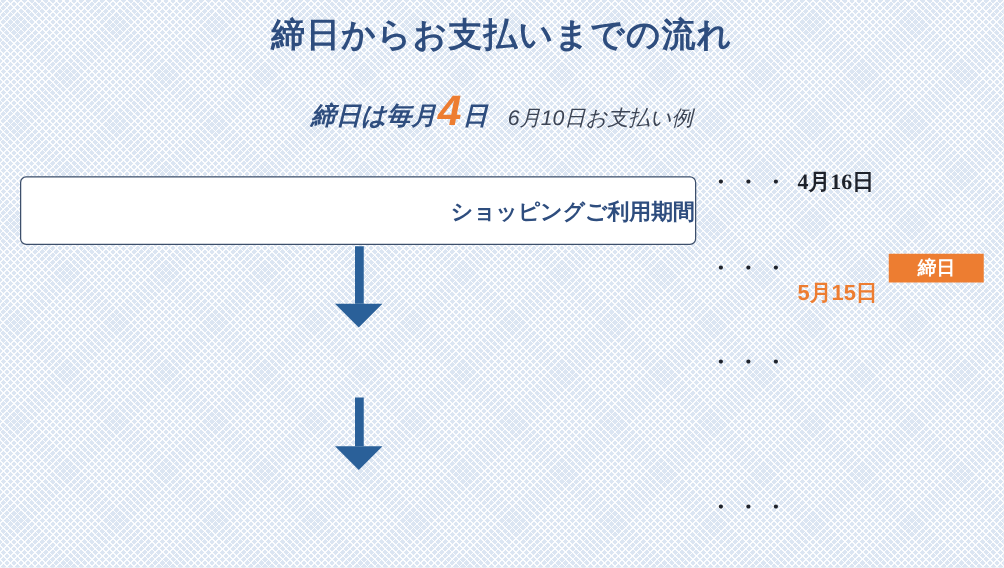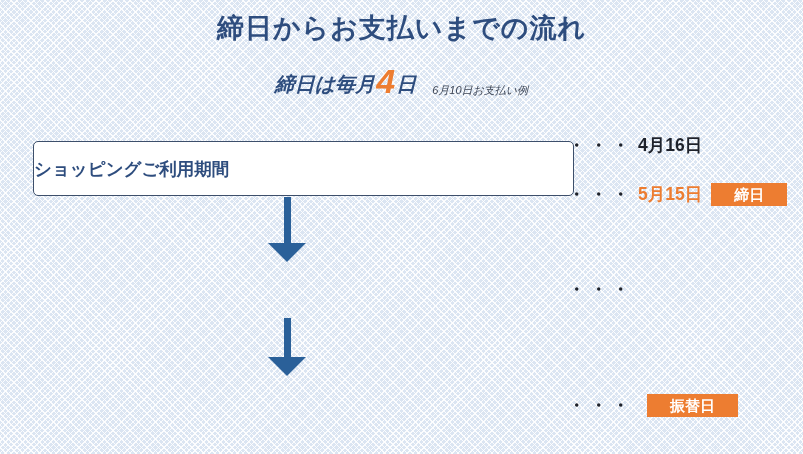--- a/index.html
+++ b/index.html
@@ -26,28 +26,28 @@
     font-style:italic;
   }
   .subtitle .st-prefix,.subtitle .st-day-suffix{
     font-size:20px;font-weight:bold;color:#2e4d7e;
   }
   .subtitle .st-big-day{
     font-size:34px;font-weight:bold;color:#ed7d31;line-height:1;
     padding:0 1px;
   }
   .subtitle .st-example{
-    font-size:11px;color:#3c4454;margin-left:16px;margin-top:19px;
+    font-size:17px;color:#3c4454;margin-left:16px;margin-top:19px;
   }
   .flow-box{
-    position:absolute;left:33px;width:541px;height:55px;
+    position:absolute;left:16px;width:541px;height:55px;
     box-sizing:border-box;
     background:#ffffff;
     border:1.5px solid #3d4f6b;border-radius:5px;
-    display:flex;align-items:center;justify-content:flex-start;
+    display:flex;align-items:center;justify-content:flex-end;padding-left:17px;
   }
   .flow-box span{
     font-size:17.5px;font-weight:bold;color:#2e4d7e;
   }
   .box1{top:141px;}
   .box2{top:262px;}
   .box3{top:377px;height:56px;}
   .arrow{
     position:absolute;left:268px;width:38px;
     display:flex;flex-direction:column;align-items:center;
@@ -68,22 +68,22 @@
     display:flex;align-items:center;
     white-space:nowrap;
   }
   .date-row .dots{
     font-size:17px;font-weight:bold;color:#1e222b;
     letter-spacing:5px;margin-right:4px;
   }
   .date-row .date{
     font-size:17.5px;font-weight:bold;
   }
-  .date-row .date.dark{color:#1e222b;}
-  .date-row .date.orange{color:#ed7d31;}
+  .date-row .date.dark{color:#1e222b;font-family:Liberation Serif, serif;}
+  .date-row .date.orange{color:#ed7d31;margin-top:40px;}
   .badge{
     display:inline-block;
     margin-left:9px;
     background:#ed7d31;color:#ffffff;
     font-size:15px;font-weight:bold;
     line-height:1;
     padding:4px 23px;
   }
   .drow1{top:133px;}
   .drow2{top:182px;}
@@ -130,16 +130,15 @@
     <span class="date orange">5月15日</span>
     <span class="badge">締日</span>
   </div>
 
   <div class="date-row drow3">
     <span class="dots">・・・</span>
   </div>
 
   <div class="date-row drow4">
     <span class="dots">・・・</span>
-    <span class="badge">振替日</span>
   </div>
 
 </div>
 
 </body></html>

